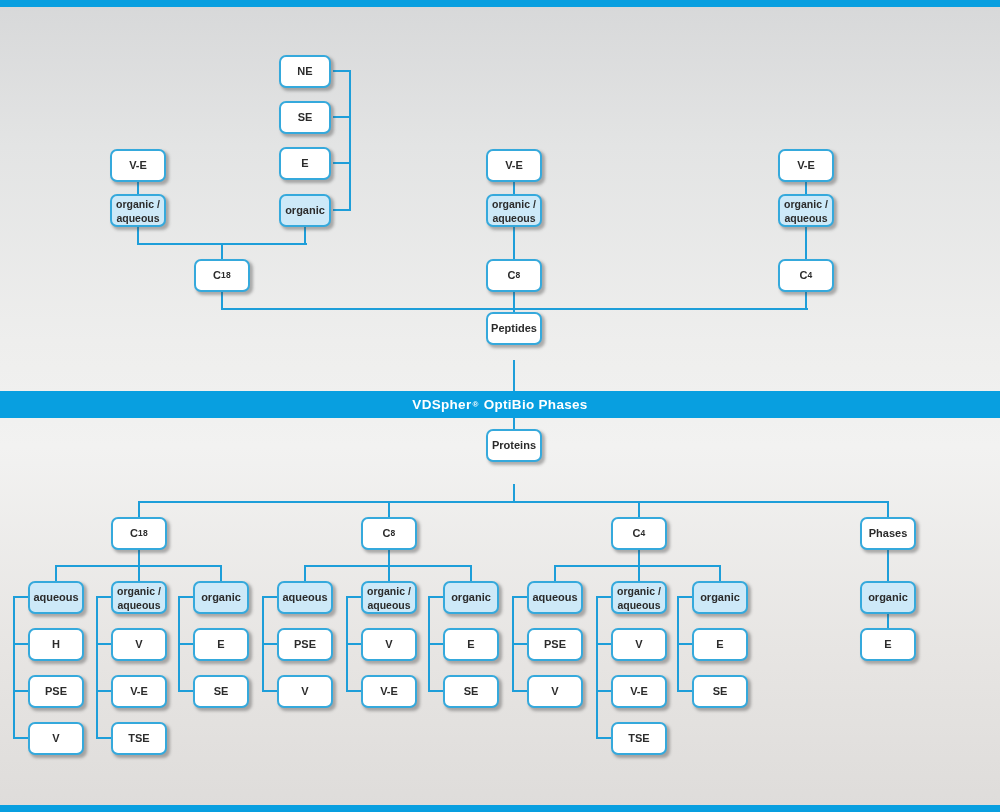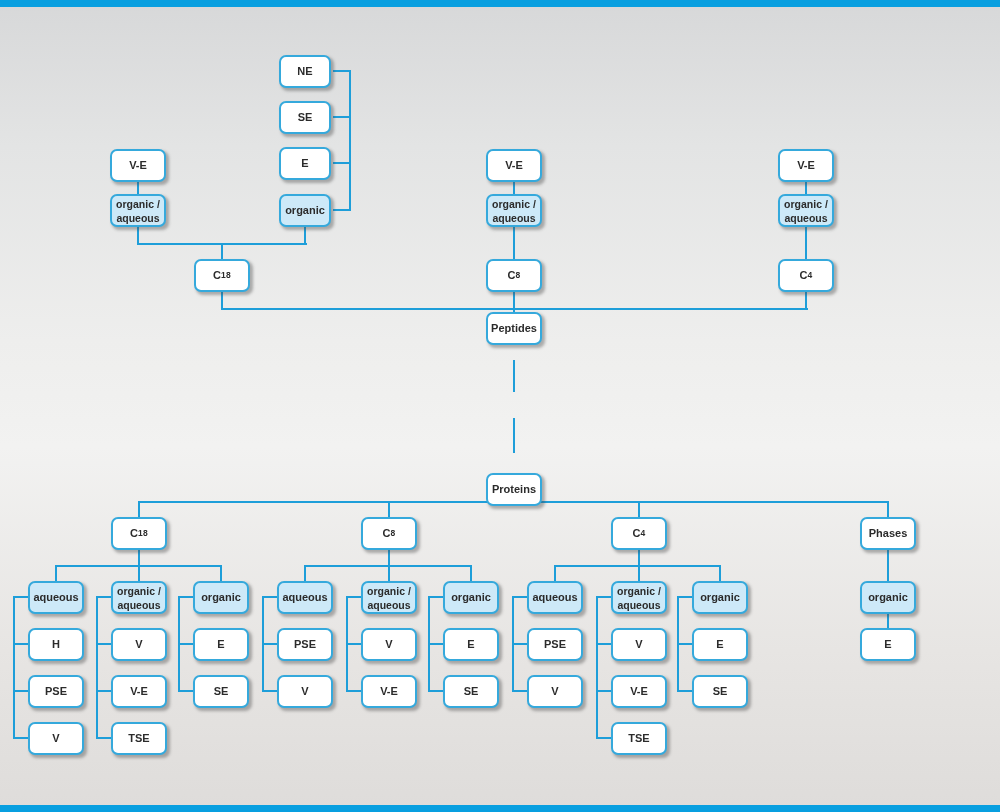--- a/index.html
+++ b/index.html
@@ -139,22 +139,27 @@
 aqueous</div>
   <div class="box" style="left:486px;top:259px">C<span class="dg">8</span></div>
 
   <div class="box" style="left:778px;top:149px">V-E</div>
   <div class="box blue two" style="left:778px;top:194px">organic /
 aqueous</div>
   <div class="box" style="left:778px;top:259px">C<span class="dg">4</span></div>
 
   <div class="box" style="left:486px;top:312px">Peptides</div>
 
-
-  <div class="box" style="left:486px;top:473px">Proteins</div>
+  <div class="banner">
+    <span>VDSpher</span>
+      <sup class="reg">®</sup>
+      <span class="rest">OptiBio Phases</span>
+  </div>
+
+  <div class="box" style="left:486px;top:429px">Proteins</div>
 
   <div class="box" style="left:111px;top:517px">C<span class="dg">18</span></div>
   <div class="box" style="left:361px;top:517px">C<span class="dg">8</span></div>
   <div class="box" style="left:611px;top:517px">C<span class="dg">4</span></div>
   <div class="box" style="left:860px;top:517px">Phases</div>
 
   <div class="box blue" style="left:28px;top:581px">aqueous</div>
   <div class="box blue two" style="left:111px;top:581px">organic /
 aqueous</div>
   <div class="box blue" style="left:193px;top:581px">organic</div>

